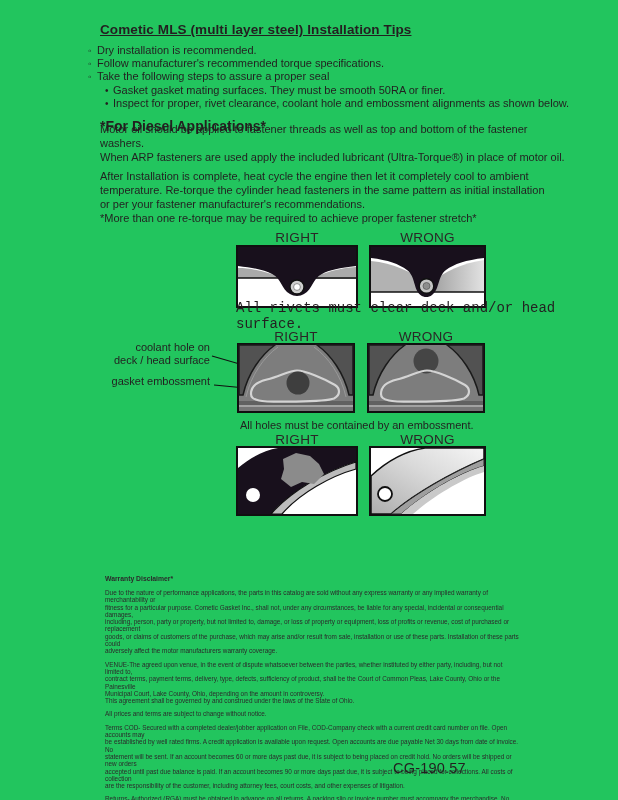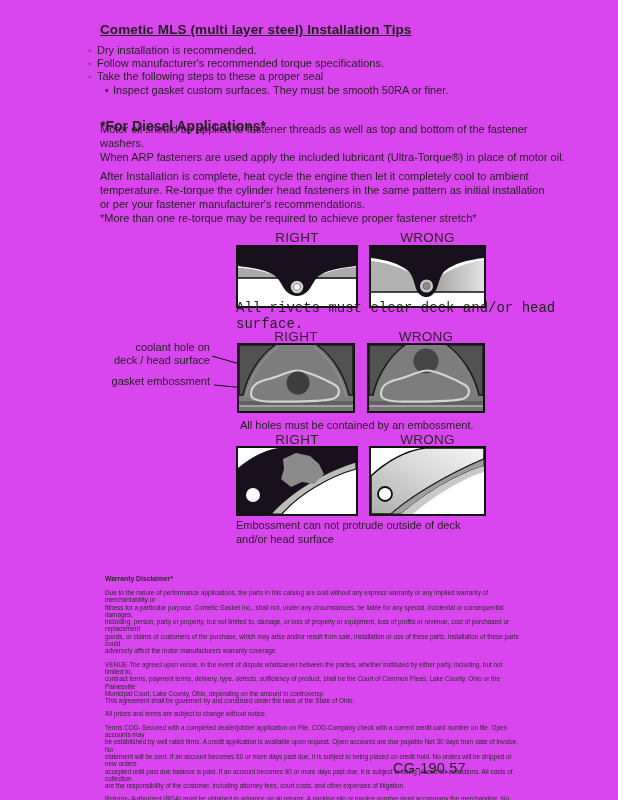--- a/index.html
+++ b/index.html
@@ -1,20 +1,20 @@
 <!DOCTYPE html>
 <html><head>
 <meta charset="utf-8">
 <style>
   * { margin: 0; padding: 0; box-sizing: border-box; }
   html,body { background:#e9e9e9; }
   .page {
     position: relative;
     width: 618px; height: 800px;
-    background: #d946ef;
+    background: #22c55e;
     font-family: "Liberation Sans", sans-serif;
     color: #231f20;
     overflow: hidden;
     margin: 0 auto;
   }
   .abs { position: absolute; }
 
   .title {
     left: 100px; top: 22px;
     font-size: 13.5px; font-weight: bold;
@@ -69,22 +69,23 @@
 </head>
 <body>
 
 <div class="page">
 
   <h1 class="abs title">Cometic MLS (multi layer steel) Installation Tips</h1>
 
   <div class="abs bullets">
     <div class="bullet-row"><span class="marker">◦</span><span>Dry installation is recommended.</span></div>
     <div class="bullet-row"><span class="marker">◦</span><span>Follow manufacturer's recommended torque specifications.</span></div>
-    <div class="bullet-row"><span class="marker">◦</span><span>Take the following steps to these a proper seal</span></div>
-    <div class="bullet-row sub"><span class="marker">•</span><span>Inspect gasket custom surfaces.  They must be smooth 50RA or finer.</span></div>
+    <div class="bullet-row"><span class="marker">◦</span><span>Take the following steps to assure a proper seal</span></div>
+    <div class="bullet-row sub"><span class="marker">•</span><span>Gasket gasket mating surfaces.  They must be smooth 50RA or finer.</span></div>
+    <div class="bullet-row sub"><span class="marker">•</span><span>Inspect for proper, rivet clearance, coolant hole and embossment alignments as shown below.</span></div>
   </div>
 
   <h2 class="abs diesel-heading">*For Diesel Applications*</h2>
   <p class="abs para p1">Motor oil should be applied to fastener threads as well as top and bottom of the fastener washers.
 When ARP fasteners are used apply the included lubricant (Ultra-Torque®) in place of motor oil.</p>
   <p class="abs para p2">After Installation is complete, heat cycle the engine then let it completely cool to ambient
 temperature. Re-torque the cylinder head fasteners in the same pattern as initial installation
 or per your fastener manufacturer's recommendations.</p>
   <p class="abs para p3">*More than one re-torque may be required to achieve proper fastener stretch*</p>
 
@@ -189,22 +190,20 @@
         </linearGradient>
       </defs>
       <rect x="1" y="1" width="115" height="68" fill="#ffffff" stroke="#101010" stroke-width="2"></rect>
       <path d="M2,30 C18,15 36,5 56,2 L115,2 L115,13 C82,27 45,48 22,68 L2,68 Z" fill="url(#gBand)" stroke="#101010" stroke-width="1.5"></path>
       <path d="M115,13 C82,27 45,48 22,68 L32,68 C56,47 90,27 115,20 Z" fill="#9e9e9e" stroke="#222222" stroke-width="1"></path>
       <path d="M115,20 C90,27 56,47 32,68 L44,68 C66,49 95,32 115,26 Z" fill="#c9c9c9"></path>
       <circle cx="16" cy="48" r="7" fill="#ffffff" stroke="#101010" stroke-width="1.8"></circle>
     </svg>
   </div>
 
-  <div class="abs caption3">Embossment can not protrude outside of deck
-and/or head surface</div>
 
   <div class="abs warranty">
     <h3 class="warranty-heading">Warranty Disclaimer*</h3>
     <p class="warranty-p">Due to the nature of performance applications, the parts in this catalog are sold without any express warranty or any implied warranty of merchantability or
 fitness for a particular purpose.  Cometic Gasket Inc., shall not, under any circumstances, be liable for any special, incidental or consequential damages,
 including, person, party or property, but not limited to, damage, or loss of property or equipment, loss of profits or revenue, cost of purchased or replacement
 goods, or claims of customers of the purchase, which may arise and/or result from sale, installation or use of these parts.  Installation of these parts could
 adversely affect the motor manufacturers warranty coverage.</p>
     <p class="warranty-p">VENUE-The agreed upon venue, in the event of dispute whatsoever between the parties, whether instituted by either party, including, but not limited to,
 contract terms, payment terms, delivery, type, defects, sufficiency of product, shall be the Court of Common Pleas, Lake County, Ohio or the Painesville

